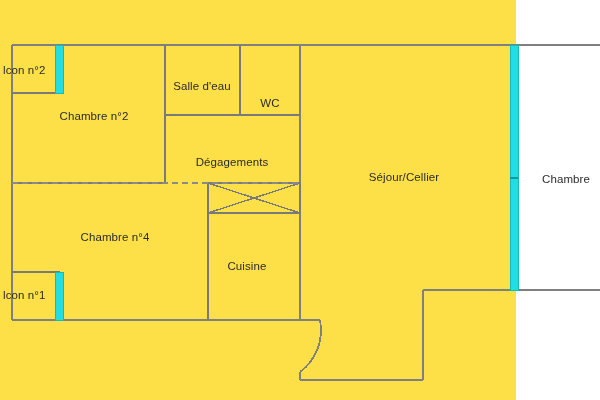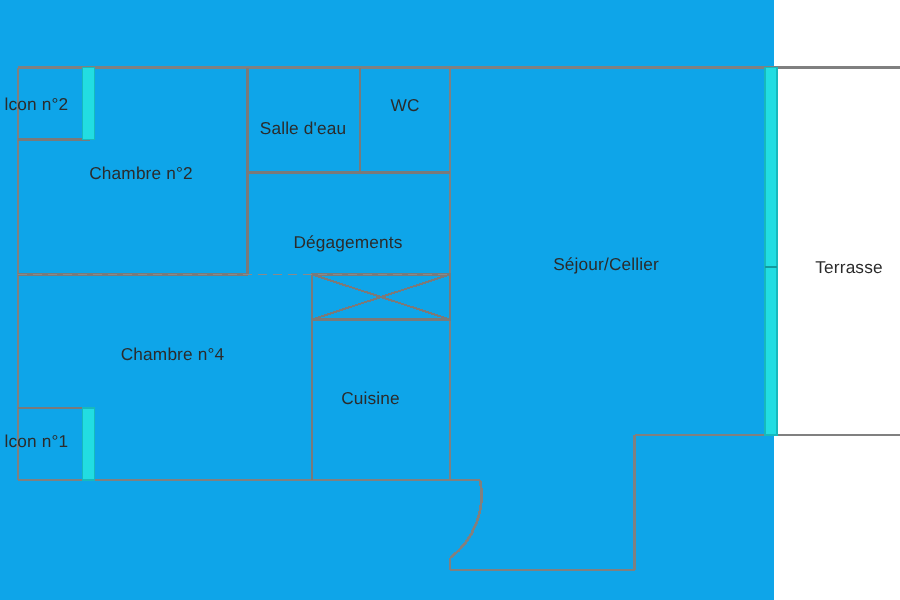--- a/index.html
+++ b/index.html
@@ -10,21 +10,21 @@
   body {
     width: 600px;
     height: 400px;
     overflow: hidden;
     font-family: "Liberation Sans", sans-serif;
   }
   #plan-wrap {
     position: relative;
     width: 516px;
     height: 400px;
-    background: #0ea5e9;
+    background: #fde047;
     text-decoration: underline;
   }
   #floorplan-svg {
     position: absolute;
     left: 0;
     top: 0;
     width: 600px;
     height: 400px;
     display: block;
   }
@@ -109,27 +109,27 @@
     </g>
 
   </svg>
 
   <div class="room-label left-clipped" style="left:3px; top:71px;">lcon n°2</div>
 
   <div class="room-label centered" style="left:94px; top:117px;">Chambre n°2</div>
 
   <div class="room-label centered" style="left:202px; top:87px;">Salle d'eau</div>
 
-  <div class="room-label centered" style="left:270px; top:72px;">WC</div>
+  <div class="room-label centered" style="left:270px; top:104px;">WC</div>
 
   <div class="room-label centered" style="left:232px; top:163px;">Dégagements</div>
 
   <div class="room-label centered" style="left:115px; top:238px;">Chambre n°4</div>
 
   <div class="room-label left-clipped" style="left:3px; top:296px;">lcon n°1</div>
 
   <div class="room-label centered" style="left:247px; top:267px;">Cuisine</div>
 
   <div class="room-label centered" style="left:404px; top:178px;">Séjour/Cellier</div>
 
-  <div class="room-label centered" style="left:566px; top:180px;">Terrasse</div>
+  <div class="room-label centered" style="left:566px; top:180px;">Chambre</div>
 
 </div>
 
 </body></html>

